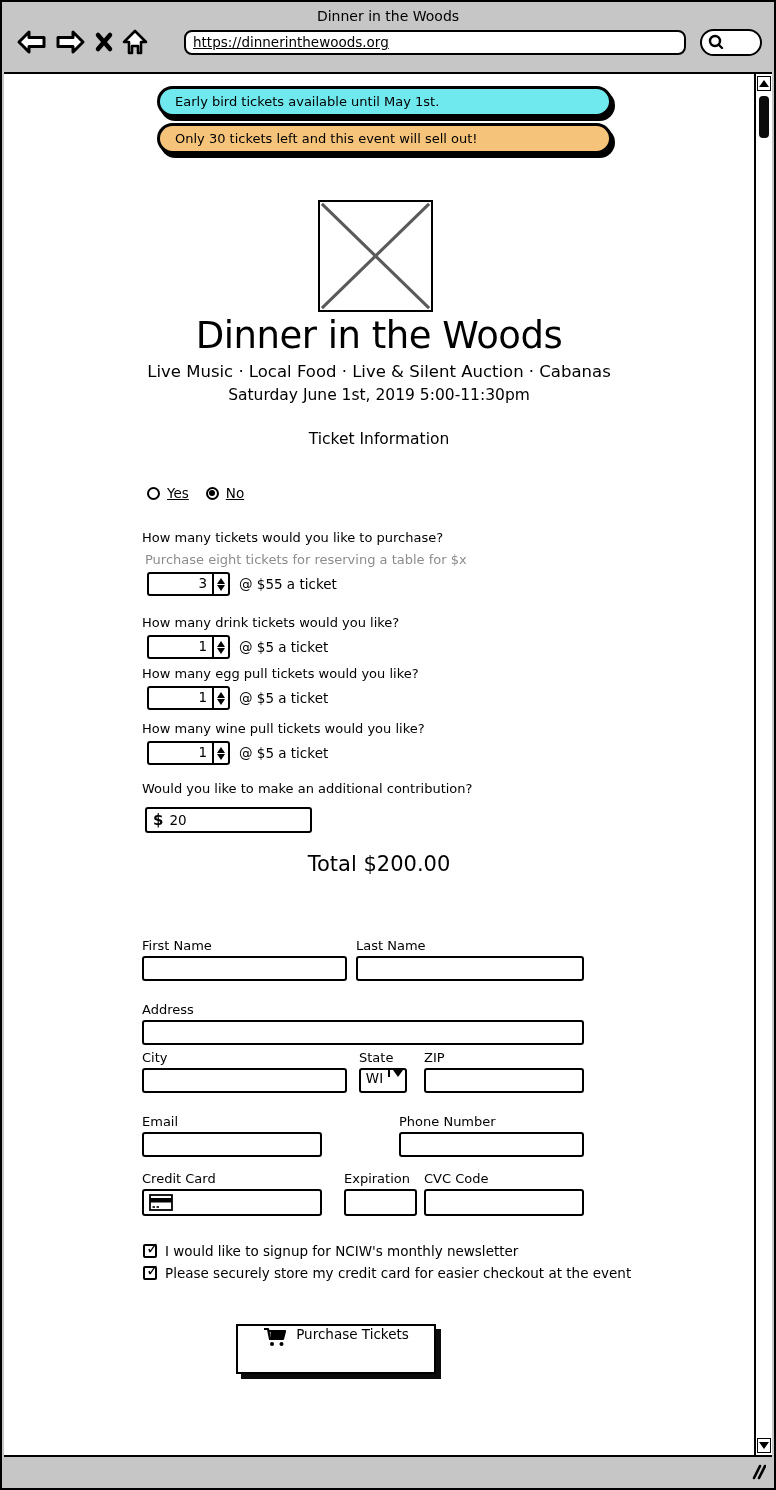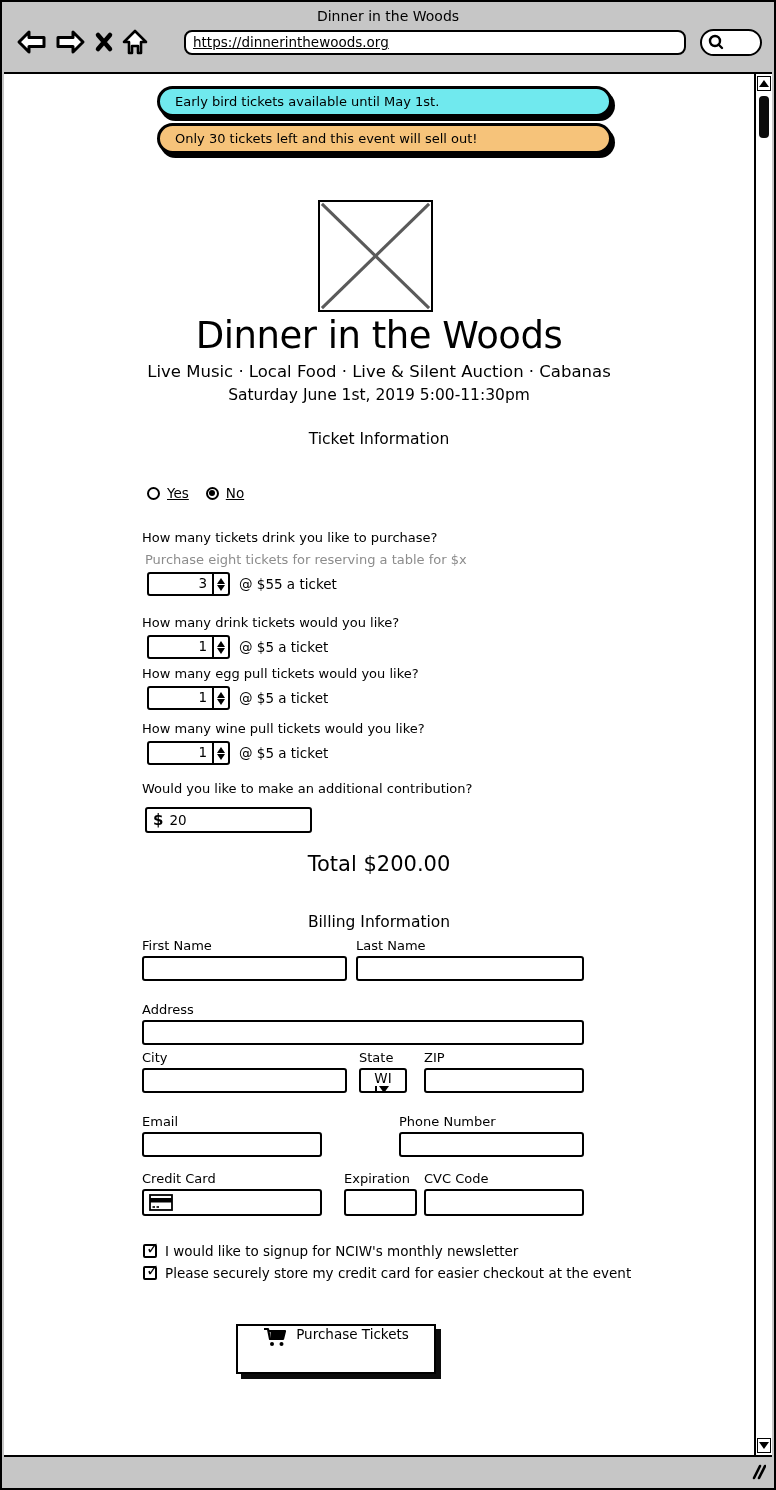--- a/index.html
+++ b/index.html
@@ -115,21 +115,21 @@
   .contrib-currency { font-weight:bold; font-size:15px; }
 
   .total { top:778px; font-size:21px; }
   .billing-heading { top:839px; }
 
   .f-label { position:absolute; font-size:13px; }
   .t-input { position:absolute; height:25px; border:2.5px solid #000;
              border-radius:3px; background:#fff; display:flex;
              align-items:center; padding-left:5px; font-size:13px; }
 
-  .state-select { display:flex; align-items:center; padding:0;flex-direction:column; }
+  .state-select { display:flex; align-items:flex-start; padding:0; }
   .state-val { flex:1; display:flex; align-items:center; justify-content:center;
                font-size:13.5px; }
   .state-btn { width:17px; border-left:2.5px solid #000; display:flex;
                align-items:center; justify-content:center; }
 
   .cc-icon { width:24px; height:17px; margin-right:4px; flex:0 0 auto; }
 
   .check-row { position:absolute; left:139px; display:flex; align-items:center;
                gap:8px; font-size:13.5px; }
   .checkbox { position:relative; width:14px; height:14px; border:2px solid #000;
@@ -212,21 +212,21 @@
 
       <div class="centered section-heading ticket-heading">Ticket Information</div>
 
       <div class="radio-row">
         <span class="radio"></span>
         <span class="radio-label">Yes</span>
         <span class="radio checked"></span>
         <span class="radio-label">No</span>
       </div>
 
-      <div class="q-label" style="top:456px;">How many tickets drink you like to purchase?</div>
+      <div class="q-label" style="top:456px;">How many tickets would you like to purchase?</div>
       <div class="hint" style="top:478px;">Purchase eight tickets for reserving a table for $x</div>
       <div class="spin-row" style="top:498px;">
         <div class="spinner">
           <span class="spin-value">3</span>
           <span class="stepper">
               <span class="t-up"></span>
               <span class="t-down"></span>
             </span>
         </div>
         <span>@ $55 a ticket</span>
@@ -269,21 +269,20 @@
       </div>
 
       <div class="q-label" style="top:707px;">Would you like to make an additional contribution?</div>
       <div class="contrib-input">
         <span class="contrib-currency">$</span>
         <span>20</span>
       </div>
 
       <div class="centered total">Total $200.00</div>
 
-      <div class="centered section-heading billing-heading">Billing Information</div>
 
       <div class="f-label" style="top:864px; left:138px;">First Name</div>
       <div class="f-label" style="top:864px; left:352px;">Last Name</div>
       <div class="t-input" style="top:882px; left:138px; width:205px;"></div>
       <div class="t-input" style="top:882px; left:352px; width:228px;"></div>
 
       <div class="f-label" style="top:928px; left:138px;">Address</div>
       <div class="t-input" style="top:946px; left:138px; width:442px;"></div>
 
       <div class="f-label" style="top:976px; left:138px;">City</div>

